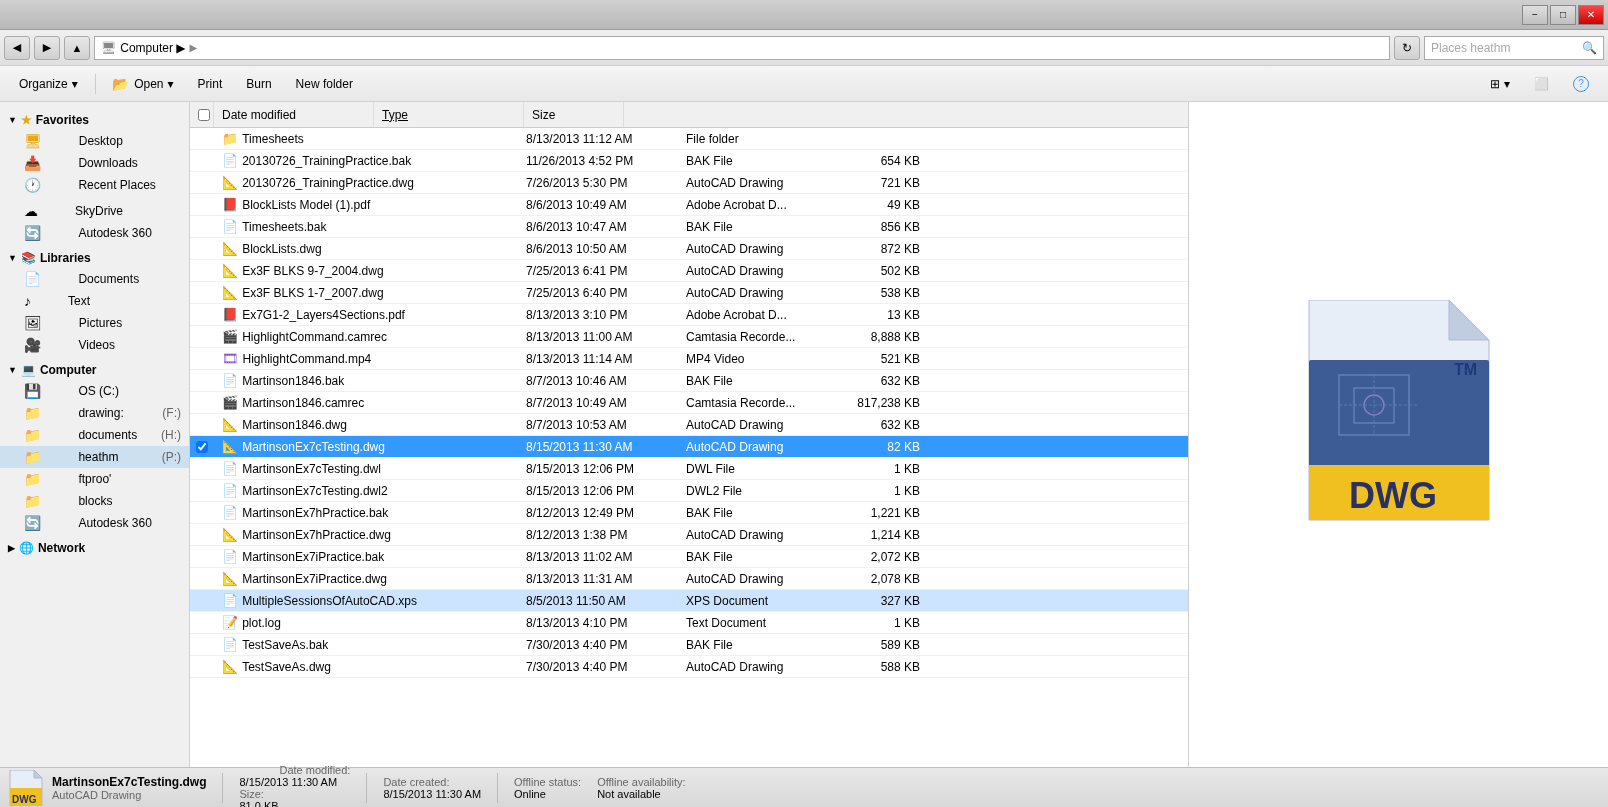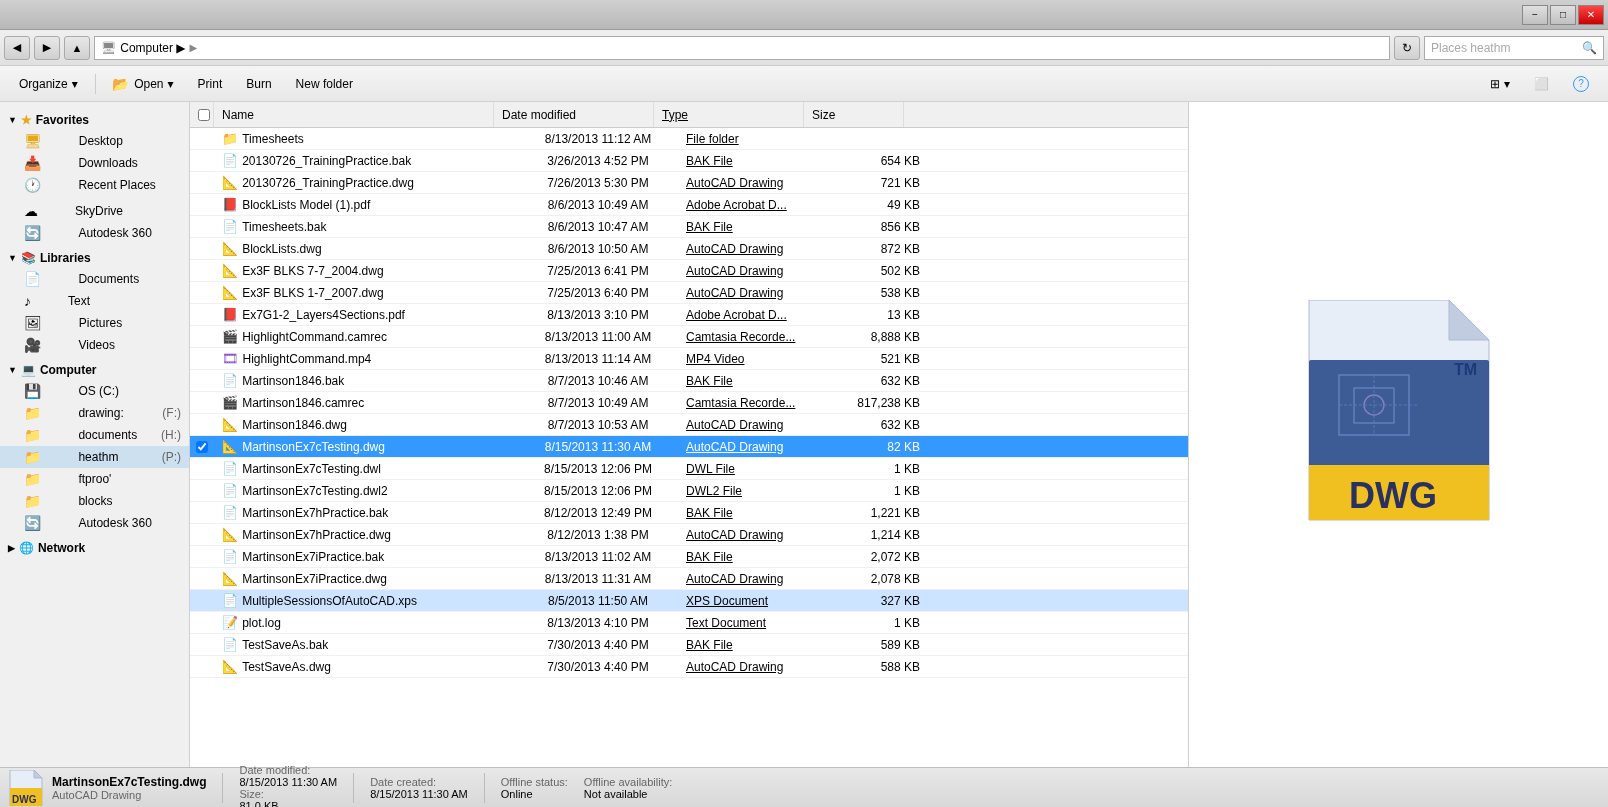--- a/index.html
+++ b/index.html
@@ -167,22 +167,22 @@
       cursor: pointer;
     }
     .file-row.selected { background: #3399ff; color: #fff; }
     .file-row.selected-light { background: #cce4ff; }
     .file-cell {
       padding: 0 8px;
       font-size: 12px;
       overflow: hidden; text-overflow: ellipsis; white-space: nowrap;
     }
     .file-cell.name { width: 304px; display: flex; align-items: center; gap: 4px; }
-    .file-cell.date { width: 160px; text-align: center; }
-    .file-cell.type { width: 150px; text-decoration: underline; }
+    .file-cell.date { width: 160px; }
+    .file-cell.type { width: 150px; }
     .file-cell.size { width: 100px; text-align: right; }
 
     
     .preview-area {
       width: 420px;
       background: #fff;
       border-left: 1px solid #d0d0d0;
       display: flex;
       align-items: center;
       justify-content: center;
@@ -385,23 +385,20 @@
       </div>
     </div>
   </div>
 
   <div class="file-area">
 
     <div class="file-list-header">
       <div class="col-header col-checkbox">
         <input type="checkbox" style="width: 12px; height: 12px;">
       </div>
-      <div class="col-header col-name">
-        <span>Name</span>
-      </div>
       <div class="col-header col-date">
         <span>Date modified</span>
       </div>
       <div class="col-header col-type">
         <span>Type</span>
       </div>
       <div class="col-header col-size">
         <span>Size</span>
       </div>
     </div>
@@ -420,21 +417,21 @@
       <div class="file-cell size"></div>
     </div>
         <div class="file-row">
       <div class="file-cell" style="width:24px; display:flex; align-items:center; justify-content:center;">
         
       </div>
       <div class="file-cell name">
         <span style="color:#888; font-size:13px;">📄</span>
         <span>20130726_TrainingPractice.bak</span>
       </div>
-      <div class="file-cell date">3/26/2013 4:52 PM</div>
+      <div class="file-cell date">11/26/2013 4:52 PM</div>
       <div class="file-cell type">BAK File</div>
       <div class="file-cell size">654 KB</div>
     </div>
         <div class="file-row">
       <div class="file-cell" style="width:24px; display:flex; align-items:center; justify-content:center;">
         
       </div>
       <div class="file-cell name">
         <span style="color:#3060a0; font-size:13px;">📐</span>
         <span>20130726_TrainingPractice.dwg</span>
@@ -478,21 +475,21 @@
       <div class="file-cell date">8/6/2013 10:50 AM</div>
       <div class="file-cell type">AutoCAD Drawing</div>
       <div class="file-cell size">872 KB</div>
     </div>
         <div class="file-row">
       <div class="file-cell" style="width:24px; display:flex; align-items:center; justify-content:center;">
         
       </div>
       <div class="file-cell name">
         <span style="color:#3060a0; font-size:13px;">📐</span>
-        <span>Ex3F BLKS 7-7_2004.dwg</span>
+        <span>Ex3F BLKS 9-7_2004.dwg</span>
       </div>
       <div class="file-cell date">7/25/2013 6:41 PM</div>
       <div class="file-cell type">AutoCAD Drawing</div>
       <div class="file-cell size">502 KB</div>
     </div>
         <div class="file-row">
       <div class="file-cell" style="width:24px; display:flex; align-items:center; justify-content:center;">
         
       </div>
       <div class="file-cell name">
@@ -747,21 +744,21 @@
     </svg>
     <div>
       <div class="status-filename">MartinsonEx7cTesting.dwg</div>
       <div class="status-filetype">AutoCAD Drawing</div>
     </div>
   </div>
 
   <div class="status-divider"></div>
 
   <div class="status-info">
-    <span style="color:#666;">Date modified:</span>
+    <span style="color:#666;margin-left:40px;">Date modified:</span>
     <span>8/15/2013 11:30 AM</span>
     <span style="color:#666;">Size:</span>
     <span>81.0 KB</span>
   </div>
 
   <div class="status-divider"></div>
 
   <div class="status-info">
     <span style="color:#666;">Date created:</span>
     <span>8/15/2013 11:30 AM</span>

